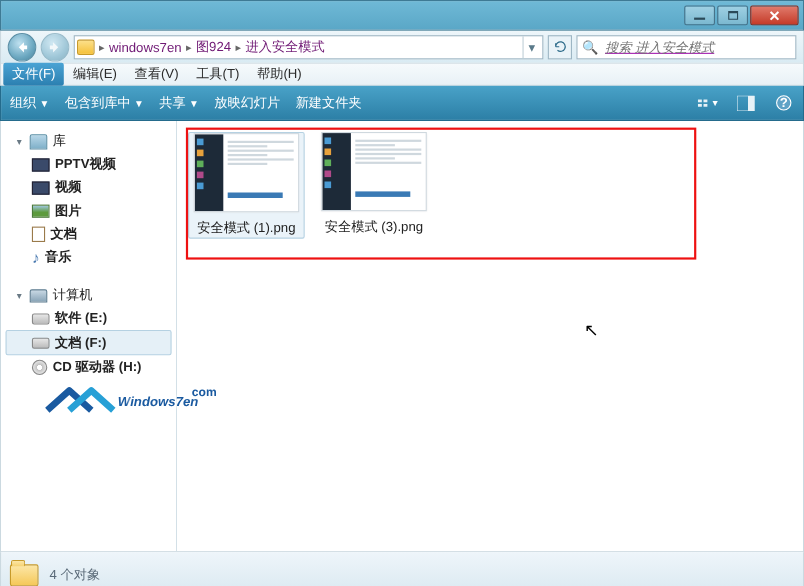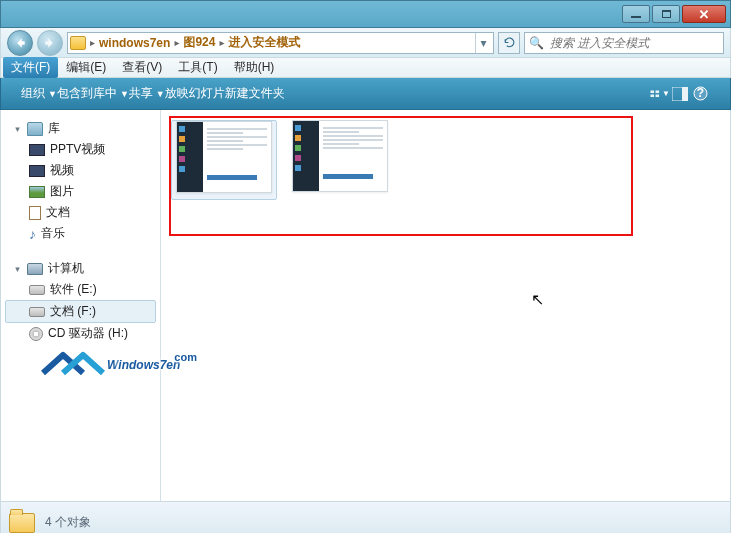--- a/index.html
+++ b/index.html
@@ -14,47 +14,47 @@
 .max-box { width: 9px; height: 8px; border: 1px solid #2b4a59; border-top-width: 2px; }
 .close-x { color: #fff; font-size: 13px; font-weight: bold; }
 
 
 .navrow { height: 30px; background: linear-gradient(#eef6fa, #d9ebf3); border: 1px solid #cbd9e0; border-top: none; display: flex; align-items: center; padding: 0 6px; gap: 4px; }
 .navbtn { width: 26px; height: 26px; border-radius: 50%; background: radial-gradient(circle at 40% 35%, #bfe1f0, #6ca8c1 60%, #49829a); border: 1px solid #5a8ea5; display: flex; align-items: center; justify-content: center; color: #fff; }
 .navbtn.disabled { opacity: 0.55; }
 .navbtn svg { width: 14px; height: 14px; fill: #fff; }
 .breadbar { flex: 1; height: 22px; background: #fff; border: 1px solid #9db6c4; display: flex; align-items: center; padding: 0 2px; }
 .breadbar .folder-mini { width: 16px; height: 14px; background: linear-gradient(#fce08a, #f5c13a); border: 1px solid #c79a2a; border-radius: 2px; margin-right: 4px; }
-.crumb { padding: 0 4px; color: #a16207; font-weight: bold; }
+.crumb { padding: 0 4px; color: #701a75; }
 .crumb-sep { color: #666; font-size: 10px; }
 .breadbar .chevdown { margin-left: auto; width: 16px; height: 20px; border-left: 1px solid #c0d0d8; display: flex; align-items: center; justify-content: center; color: #5a7a8a; }
 .refresh-btn { width: 22px; height: 22px; border: 1px solid #9db6c4; background: #eaf3f8; display: flex; align-items: center; justify-content: center; color: #2d6b8a; }
 .refresh-btn svg { width: 13px; height: 13px; stroke: #2d6b8a; fill: none; stroke-width: 2; }
 .searchbar { width: 200px; height: 22px; background: #fff; border: 1px solid #9db6c4; display: flex; align-items: center; padding: 0 4px; gap: 4px; }
 .search-icon { color: #6a8a9a; font-size: 12px; }
-.search-input { border: none; outline: none; flex: 1; color: #a21caf; font-style: italic; }
+.search-input { border: none; outline: none; flex: 1; color: #a21caf; font-style: italic; text-decoration: underline; }
 
 
 .menubar { height: 20px; background: linear-gradient(#f6fafc, #e8f1f6); border: 1px solid #cbd9e0; border-top: none; display: flex; align-items: center; padding: 0 2px; }
 .menubar .menu { padding: 2px 8px; color: #2b2b2b; }
 .menubar .menu.active { background: linear-gradient(#4aa3d4, #2b7fb0); color: #fff; border-radius: 2px; }
 
 
-.toolbar { height: 32px; background: linear-gradient(#49a2c8, #2c7fa6); border: 1px solid #246b8c; border-top: none; display: flex; align-items: center; padding: 0 20px; gap: 0; color: #fff; font-size: 13px; }
+.toolbar { height: 32px; background: linear-gradient(#49a2c8, #2c7fa6); border: 1px solid #246b8c; border-top: none; display: flex; align-items: center; padding: 0 8px; gap: 14px; color: #fff; font-size: 13px; }
 .tool { display: flex; align-items: center; gap: 3px; }
 .tool .drop { font-size: 9px; }
 .toolbar .spacer { flex: 1; }
 .tool-icon { width: 20px; height: 18px; display: flex; align-items: center; justify-content: center; }
 .tool-icon svg { fill: #e8f2f7; }
 
 
 .client { display: flex; height: 392px; border: 1px solid #cbd9e0; border-top: none; }
 .sidebar { width: 160px; border-right: 1px solid #d3e0e7; background: #fff; padding: 8px 4px; overflow: hidden; position: relative; }
 .tree-item { display: flex; align-items: center; gap: 5px; padding: 2px 2px 2px 8px; color: #222; white-space: nowrap; }
-.tree-item.child { padding-left: 24px; }
+.tree-item.child { padding-left: 24px; font-weight: bold; }
 .tree-item.selected { background: #e5f0f7; border: 1px solid #b5d1e2; border-radius: 2px; padding-left: 23px; }
 .tree-item .exp { width: 9px; height: 9px; color: #6a7a85; font-size: 9px; display: flex; align-items: center; justify-content: center; }
 .ico-lib { width: 16px; height: 14px; background: linear-gradient(#b8d7e8, #7fb0c9); border: 1px solid #5a8ea5; border-radius: 2px 2px 0 0; }
 .ico-drive { width: 16px; height: 10px; background: linear-gradient(#e6e6e6, #bcbcbc); border: 1px solid #888; border-radius: 2px; }
 .ico-folder-small { width: 16px; height: 12px; background: linear-gradient(#fce08a, #f5c13a); border: 1px solid #c79a2a; border-radius: 2px; }
 .ico-vid { width: 16px; height: 12px; background: #3a4a6a; border: 1px solid #223; }
 .ico-pic { width: 16px; height: 12px; background: linear-gradient(#a0c8e0, #5c9a3d 60%); border: 1px solid #4a7a3a; }
 .ico-doc { width: 12px; height: 14px; background: #fff; border: 1px solid #9a7a4a; }
 .ico-music { color: #4a7ab0; font-size: 14px; }
 .ico-pc { width: 16px; height: 12px; background: linear-gradient(#c8d8e4, #8aa5b8); border: 1px solid #5a7a8e; border-radius: 2px 2px 0 0; }
@@ -251,34 +251,36 @@
             <div class="text-area">
               <div class="text-line"></div>
               <div class="text-line short"></div>
               <div class="text-line"></div>
               <div class="text-line short"></div>
               <div class="text-line"></div>
               <div class="text-line short"></div>
             </div>
             <div class="blue-strip"></div>
           </div>
+        <div class="thumb-label">安全模式 (1).png</div>
       </div>
       <div class="thumb-item">
         <div class="thumb-frame light">
             <div class="left-strip"></div>
             <div class="text-area">
               <div class="text-line"></div>
               <div class="text-line short"></div>
               <div class="text-line"></div>
               <div class="text-line"></div>
               <div class="text-line short"></div>
               <div class="text-line"></div>
             </div>
             <div class="blue-strip"></div>
           </div>
+        <div class="thumb-label">安全模式 (3).png</div>
       </div>
     </div>
     <div class="cursor">↖</div>
 
     <div class="watermark">
       <span class="roof"><svg viewBox="0 0 72 36">
             <polyline points="2,28 22,10 42,28" fill="none" stroke="#1a5aa0" stroke-width="6" stroke-linejoin="round"></polyline>
             <polyline points="22,28 42,10 62,28" fill="none" stroke="#27a0d6" stroke-width="6" stroke-linejoin="round"></polyline>
           </svg></span>
       <span style="color:#1a5aa0;">W</span>

